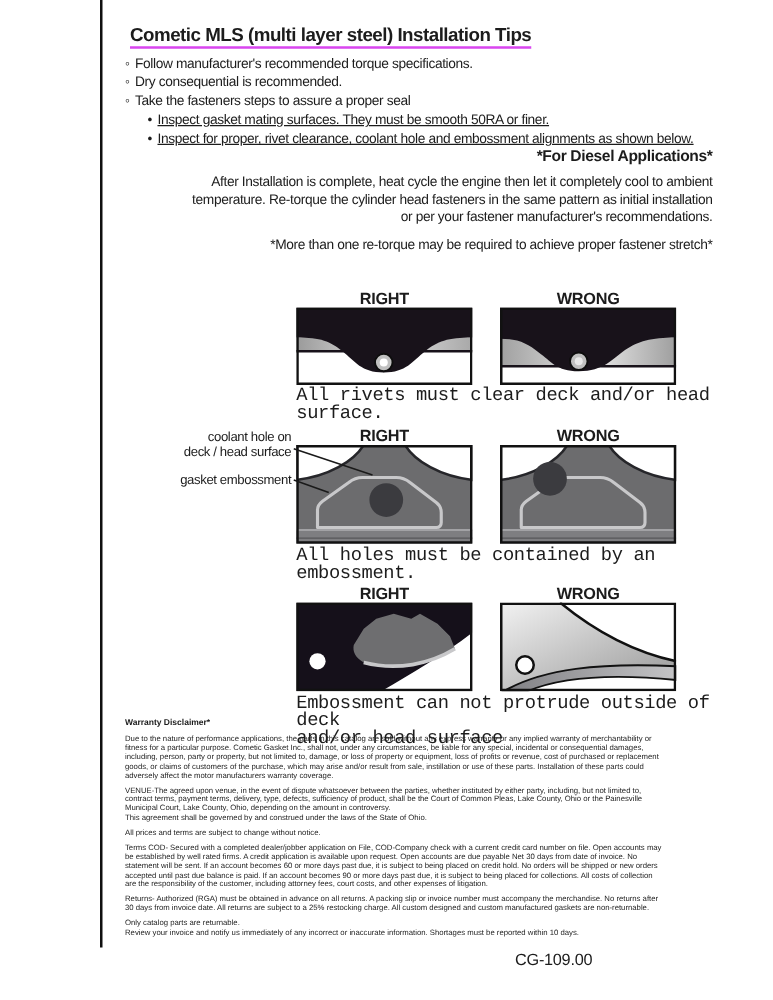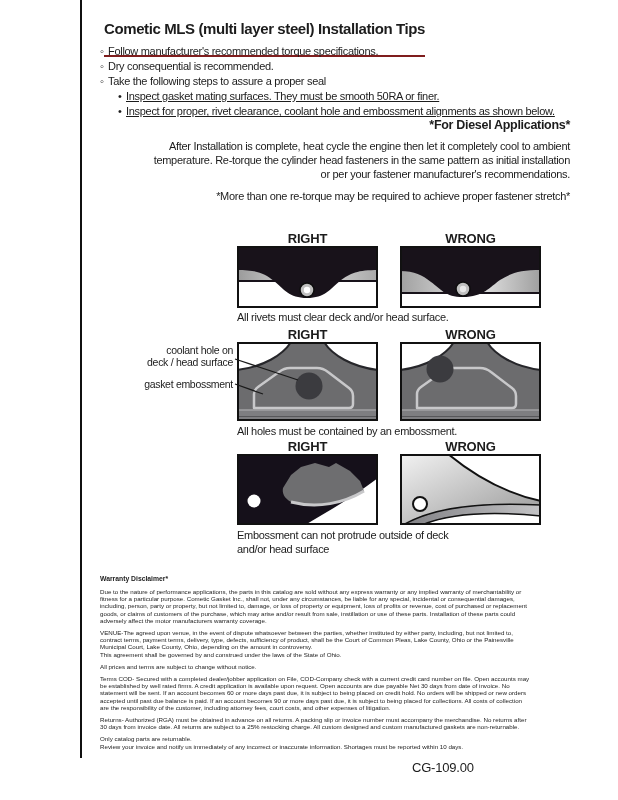--- a/index.html
+++ b/index.html
@@ -7,21 +7,21 @@
   #page {
     position:relative; width:618px; height:800px; background:#fff;
     font-family:"Liberation Sans", sans-serif; color:#1c1c1c; overflow:hidden;
   }
   .vrule { position:absolute; left:80px; top:0; width:2px; height:758px; background:#101010; }
 
   
   .sec-header { position:absolute; left:104px; top:20px; }
   .doc-title {
     display:inline-block; font-size:15px; font-weight:bold; letter-spacing:-0.4px;
-    border-bottom:2px solid #7f1d1d; padding-bottom:18px;
+    border-bottom:2px solid #d946ef; padding-bottom:0;
   }
 
   
   .sec-bullets { position:absolute; left:100px; top:44px; font-size:11px; letter-spacing:-0.3px; }
   .b-row { line-height:15px; white-space:nowrap; }
   .b-row::before { content:"◦"; display:inline-block; width:8px; font-size:11px; }
   .sb-row { line-height:15px; white-space:nowrap; padding-left:18px;text-decoration:underline; }
   .sb-row::before { content:"•"; display:inline-block; width:8px; font-size:11px; }
 
   
@@ -29,21 +29,21 @@
   .diesel-heading { font-size:12.5px; font-weight:bold; letter-spacing:-0.3px; line-height:14px; margin-bottom:4px; }
   .sec-diesel p { line-height:14px; white-space:pre-line; }
   .sec-diesel .p2 { margin-top:7px; }
   .sec-diesel .note { margin-top:8px; white-space:nowrap; }
 
   
   .sec-figures { position:absolute; left:100px; top:232px; width:470px; }
   .fig-panels { display:flex; gap:22px; margin-left:137px; }
   .panel-col { width:141px; }
   .panel-label { text-align:center; font-size:13px; font-weight:bold; letter-spacing:-0.2px; line-height:14px; }
-  .fig-caption { margin-left:137px; margin-top:2px; font-size:11px; letter-spacing:-0.3px; line-height:14px; white-space:pre-line; }
+  .fig-caption { margin-left:137px; margin-top:2px; font-size:15px; letter-spacing:-0.3px; line-height:14px; white-space:pre-line;font-family:Liberation Mono, monospace; }
   .fig2 { margin-top:4px; }
   .fig2 .fig-caption { margin-top:3px; }
   .fig3 { margin-top:2px; }
   .fig3 .fig-caption { margin-top:3px; }
   svg { display:block; }
 
   .ann { position:absolute; left:0; width:133px; text-align:right; font-size:10.5px;
          letter-spacing:-0.3px; line-height:12px; white-space:pre-line; }
   .ann1 { top:112px; }
   .ann2 { top:146px; }
@@ -62,21 +62,21 @@
 <div id="page">
   <div class="vrule"></div>
 
   <div class="sec-header">
     <div class="doc-title">Cometic MLS (multi layer steel) Installation Tips</div>
   </div>
 
   <div class="sec-bullets">
     <div class="b-row">Follow manufacturer's recommended torque specifications.</div>
     <div class="b-row">Dry consequential is recommended.</div>
-    <div class="b-row">Take the following steps to assure a proper seal</div>
+    <div class="b-row">Take the fasteners steps to assure a proper seal</div>
     <div class="sb-row">Inspect gasket mating surfaces.  They must be smooth 50RA or finer.</div>
     <div class="sb-row">Inspect for proper, rivet clearance, coolant hole and embossment alignments as shown below.</div>
   </div>
 
   <div class="sec-diesel">
     <div class="diesel-heading">*For Diesel Applications*</div>
     <p class="p2">After Installation is complete, heat cycle the engine then let it completely cool to ambient
 temperature. Re-torque the cylinder head fasteners in the same pattern as initial installation
 or per your fastener manufacturer's recommendations.</p>
     <p class="note">*More than one re-torque may be required to achieve proper fastener stretch*</p>

